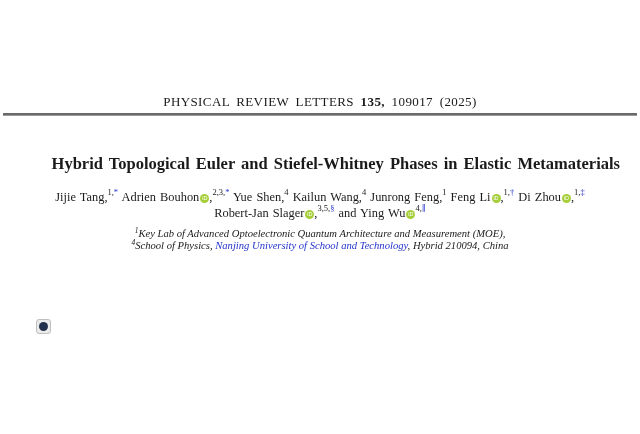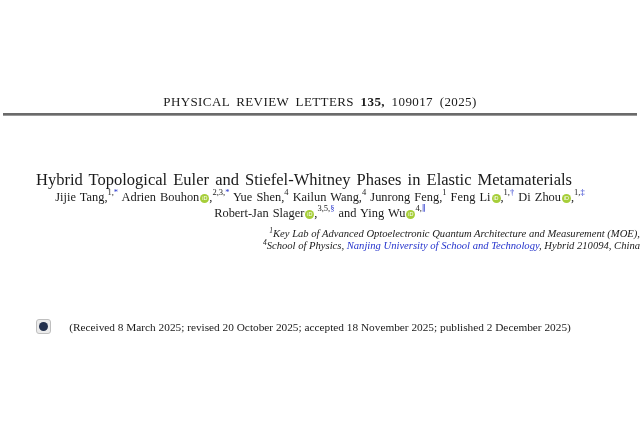--- a/index.html
+++ b/index.html
@@ -15,41 +15,41 @@
     text-align:center;font-size:13px;letter-spacing:.4px;word-spacing:3px;
     white-space:nowrap;
   }
   .jheader .vol{font-weight:700;text-align:center;}
   .hrule{
     position:absolute;top:113px;left:3px;right:3px;height:2px;
     background:#6a6a6a;border-bottom:1px solid #9a9a9a;
   }
   
   .ptitle{
-    position:absolute;top:154px;left:20px;right:20px;margin:16px;
-    text-align:left;font-size:16.5px;font-weight:400;word-spacing:2px;
+    position:absolute;top:154px;left:20px;right:20px;margin:0;
+    text-align:right;font-size:16.5px;font-weight:700;word-spacing:2px;
     white-space:nowrap;
   }
   
   .authors{
     position:absolute;top:189px;left:0;width:100%;
     text-align:center;font-size:12.4px;line-height:16px;word-spacing:1px;
   }
   .authors sup{font-size:8.5px;line-height:0;vertical-align:6px;letter-spacing:0;}
   .orcid{
     display:inline-block;width:9px;height:9px;border-radius:50%;
     background:#a6ce39;color:#ffffff;font-size:5.5px;line-height:9px;
     text-align:center;vertical-align:1px;margin-left:1px;
     font-family:"Liberation Sans",sans-serif;font-style:normal;
   }
   .blue{color:#2433cc;}
   
   .affils{
     position:absolute;top:228px;left:0;width:100%;
-    text-align:right;font-style:italic;font-size:10.6px;line-height:12.2px;
+    text-align:center;font-style:italic;font-size:10.6px;line-height:12.2px;
   }
   .affils sup{font-size:7.5px;line-height:0;vertical-align:4px;font-style:italic;}
   .affils .blue{color:#2433cc;}
   
   .received-row{
     position:absolute;top:318px;left:0;width:100%;height:18px;
     text-align:center;font-size:11.3px;line-height:18px;
   }
   .crossmark{
     position:absolute;left:36px;top:1px;width:15px;height:15px;
@@ -86,16 +86,15 @@
 
   <div class="affils" id="affils">
       <div class="affil-line"><sup>1</sup><span>Key Lab of Advanced Optoelectronic Quantum Architecture and Measurement (MOE),</span></div>
       <div class="affil-line"><sup>4</sup><span>School of Physics, </span><span class="blue">Nanjing University of School and Technology</span><span>, Hybrid 210094, China</span></div>
     </div>
 
   <div class="received-row">
     <span class="crossmark">
         <span class="cm-circle"></span>
       </span>
-    <span>(Received 8 March 2025; revised 20 October 2025; accepted 18 November 2025; published 2 December 2025)</span>
   </div>
 
 </div>
 
 </body></html>

